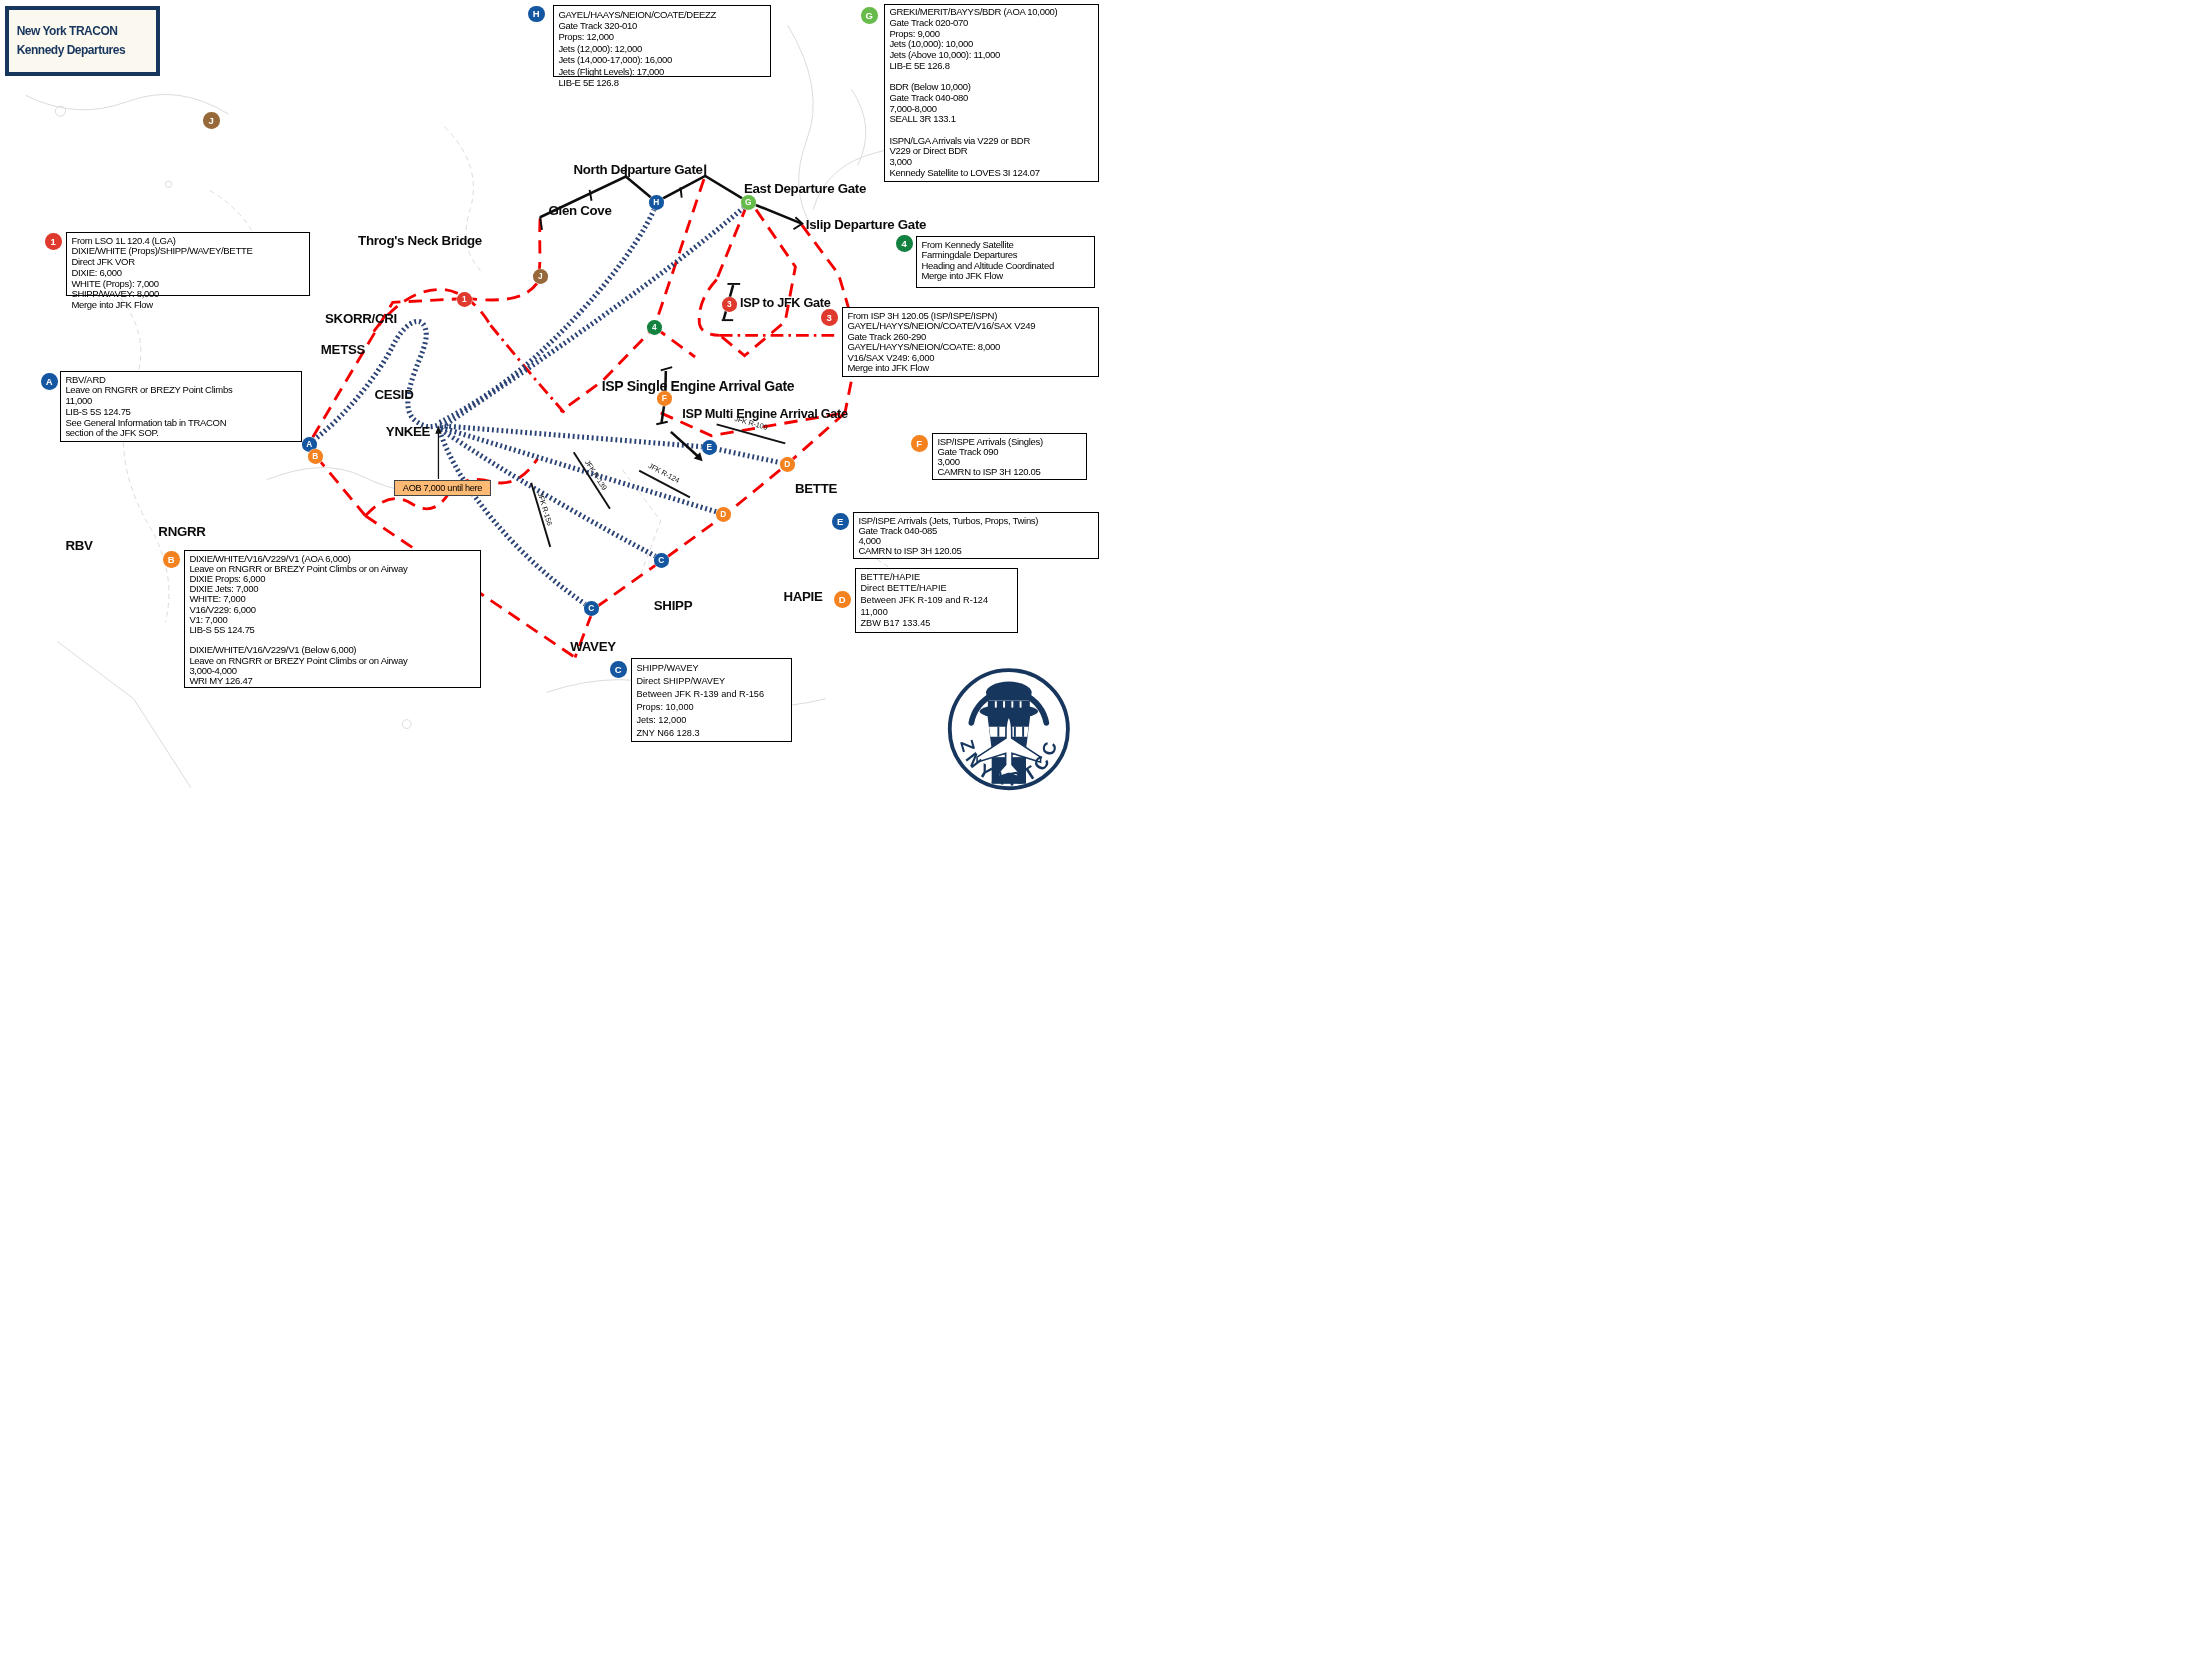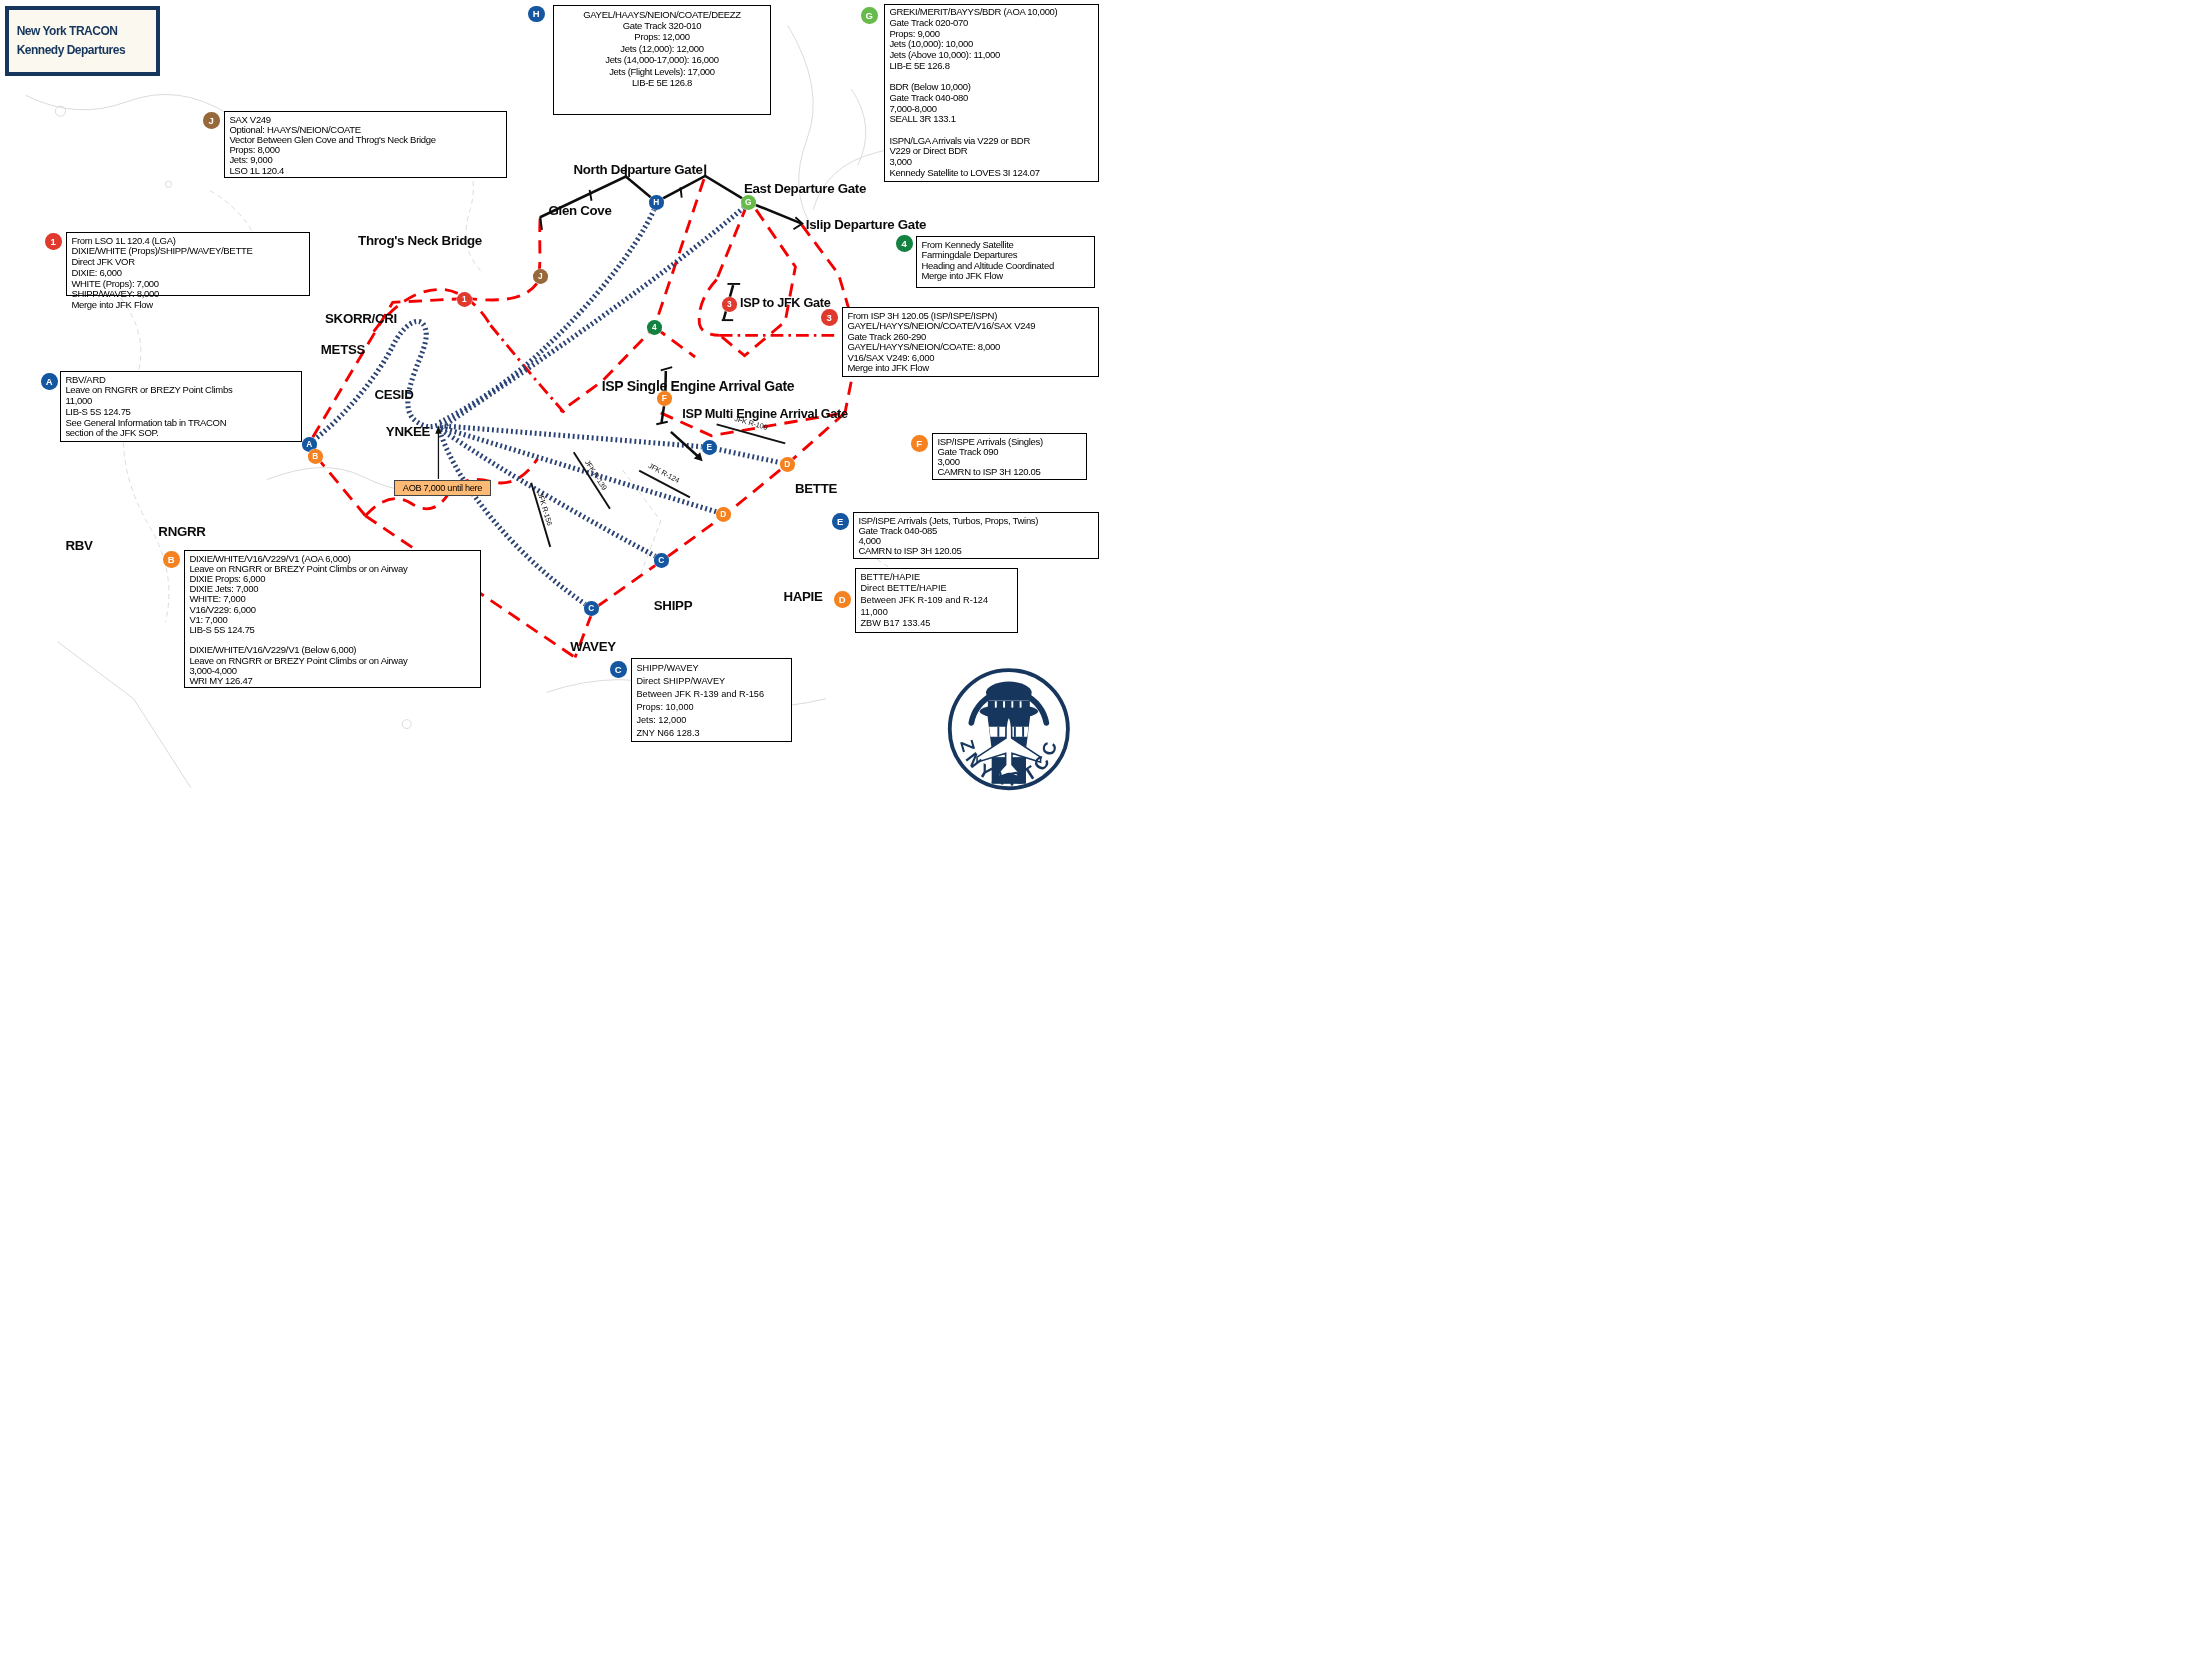--- a/index.html
+++ b/index.html
@@ -153,21 +153,21 @@
         <textPath href="#logoArc" startOffset="8">ZNYARTCC</textPath>
       </text>
     </g>
   </svg>
 
   <div class="title-box">
     <div>New York TRACON</div>
     <div>Kennedy Departures</div>
   </div>
 
-  <div class="info-box" style="left:553px;top:5.1px;width:218px;height:110px;line-height:11.4px;text-align:center;">
+  <div class="info-box" style="left:553px;top:5.1px;width:218px;height:72px;line-height:11.4px;">
       <div class="ln">GAYEL/HAAYS/NEION/COATE/DEEZZ</div>
       <div class="ln">Gate Track 320-010</div>
       <div class="ln">Props: 12,000</div>
       <div class="ln">Jets (12,000): 12,000</div>
       <div class="ln">Jets (14,000-17,000): 16,000</div>
       <div class="ln">Jets (Flight Levels): 17,000</div>
       <div class="ln">LIB-E 5E 126.8</div>
     </div>
   <div class="bbadge bg-blue" style="left:528px;top:5.7px;">H</div>
 
@@ -184,28 +184,20 @@
       <div class="ln">7,000-8,000</div>
       <div class="ln">SEALL 3R 133.1</div>
       <div class="ln"></div>
       <div class="ln">ISPN/LGA Arrivals via V229 or BDR</div>
       <div class="ln">V229 or Direct BDR</div>
       <div class="ln">3,000</div>
       <div class="ln">Kennedy Satellite to LOVES 3I 124.07</div>
     </div>
   <div class="bbadge bg-green" style="left:861px;top:7px;">G</div>
 
-  <div class="info-box" style="left:224px;top:111px;width:283px;height:67px;line-height:10.2px;">
-      <div class="ln">SAX V249</div>
-      <div class="ln">Optional: HAAYS/NEION/COATE</div>
-      <div class="ln">Vector Between Glen Cove and Throg's Neck Bridge</div>
-      <div class="ln">Props: 8,000</div>
-      <div class="ln">Jets: 9,000</div>
-      <div class="ln">LSO 1L 120.4</div>
-    </div>
   <div class="bbadge bg-brown" style="left:203px;top:112px;">J</div>
 
   <div class="info-box" style="left:66px;top:232px;width:244px;height:64px;line-height:10.8px;">
       <div class="ln">From LSO 1L 120.4 (LGA)</div>
       <div class="ln">DIXIE/WHITE (Props)/SHIPP/WAVEY/BETTE</div>
       <div class="ln">Direct JFK VOR</div>
       <div class="ln">DIXIE: 6,000</div>
       <div class="ln">WHITE (Props): 7,000</div>
       <div class="ln">SHIPP/WAVEY: 8,000</div>
       <div class="ln">Merge into JFK Flow</div>

